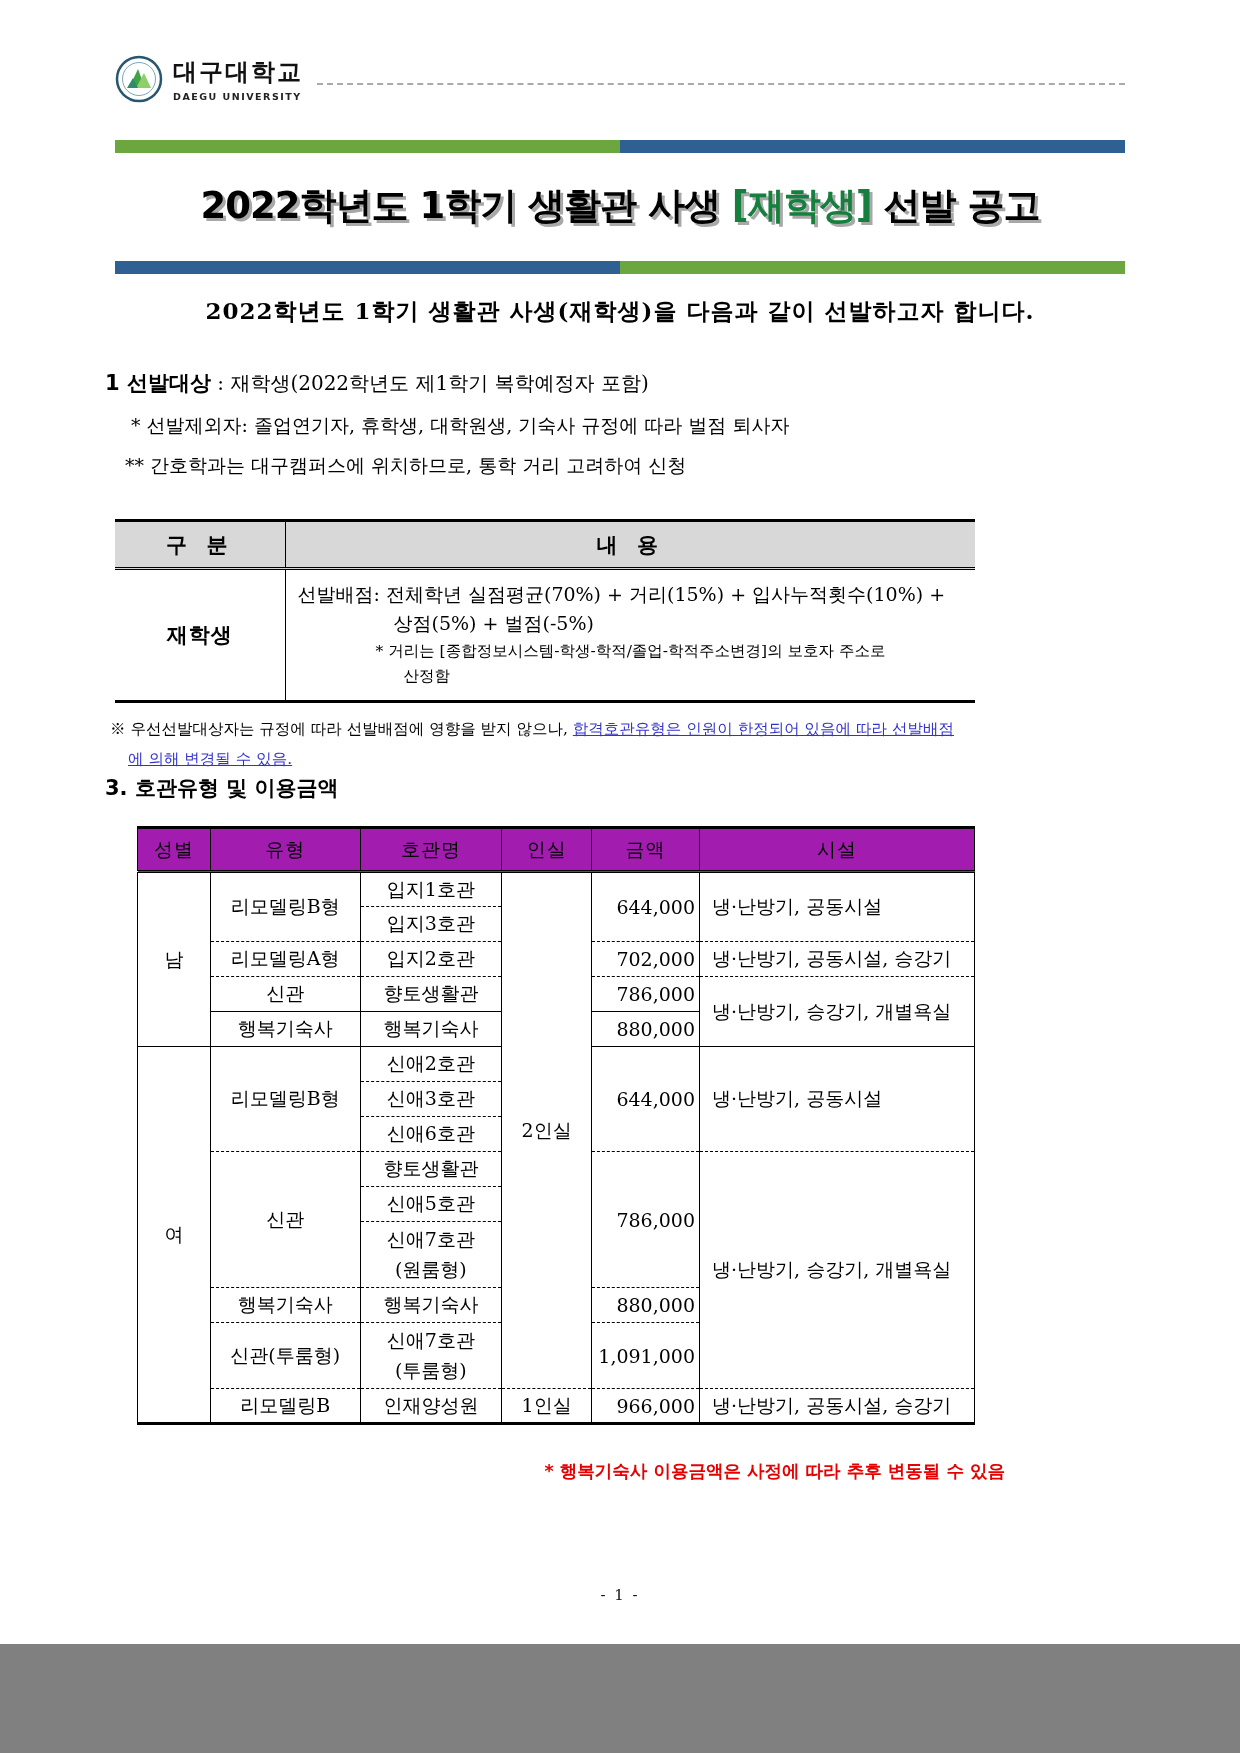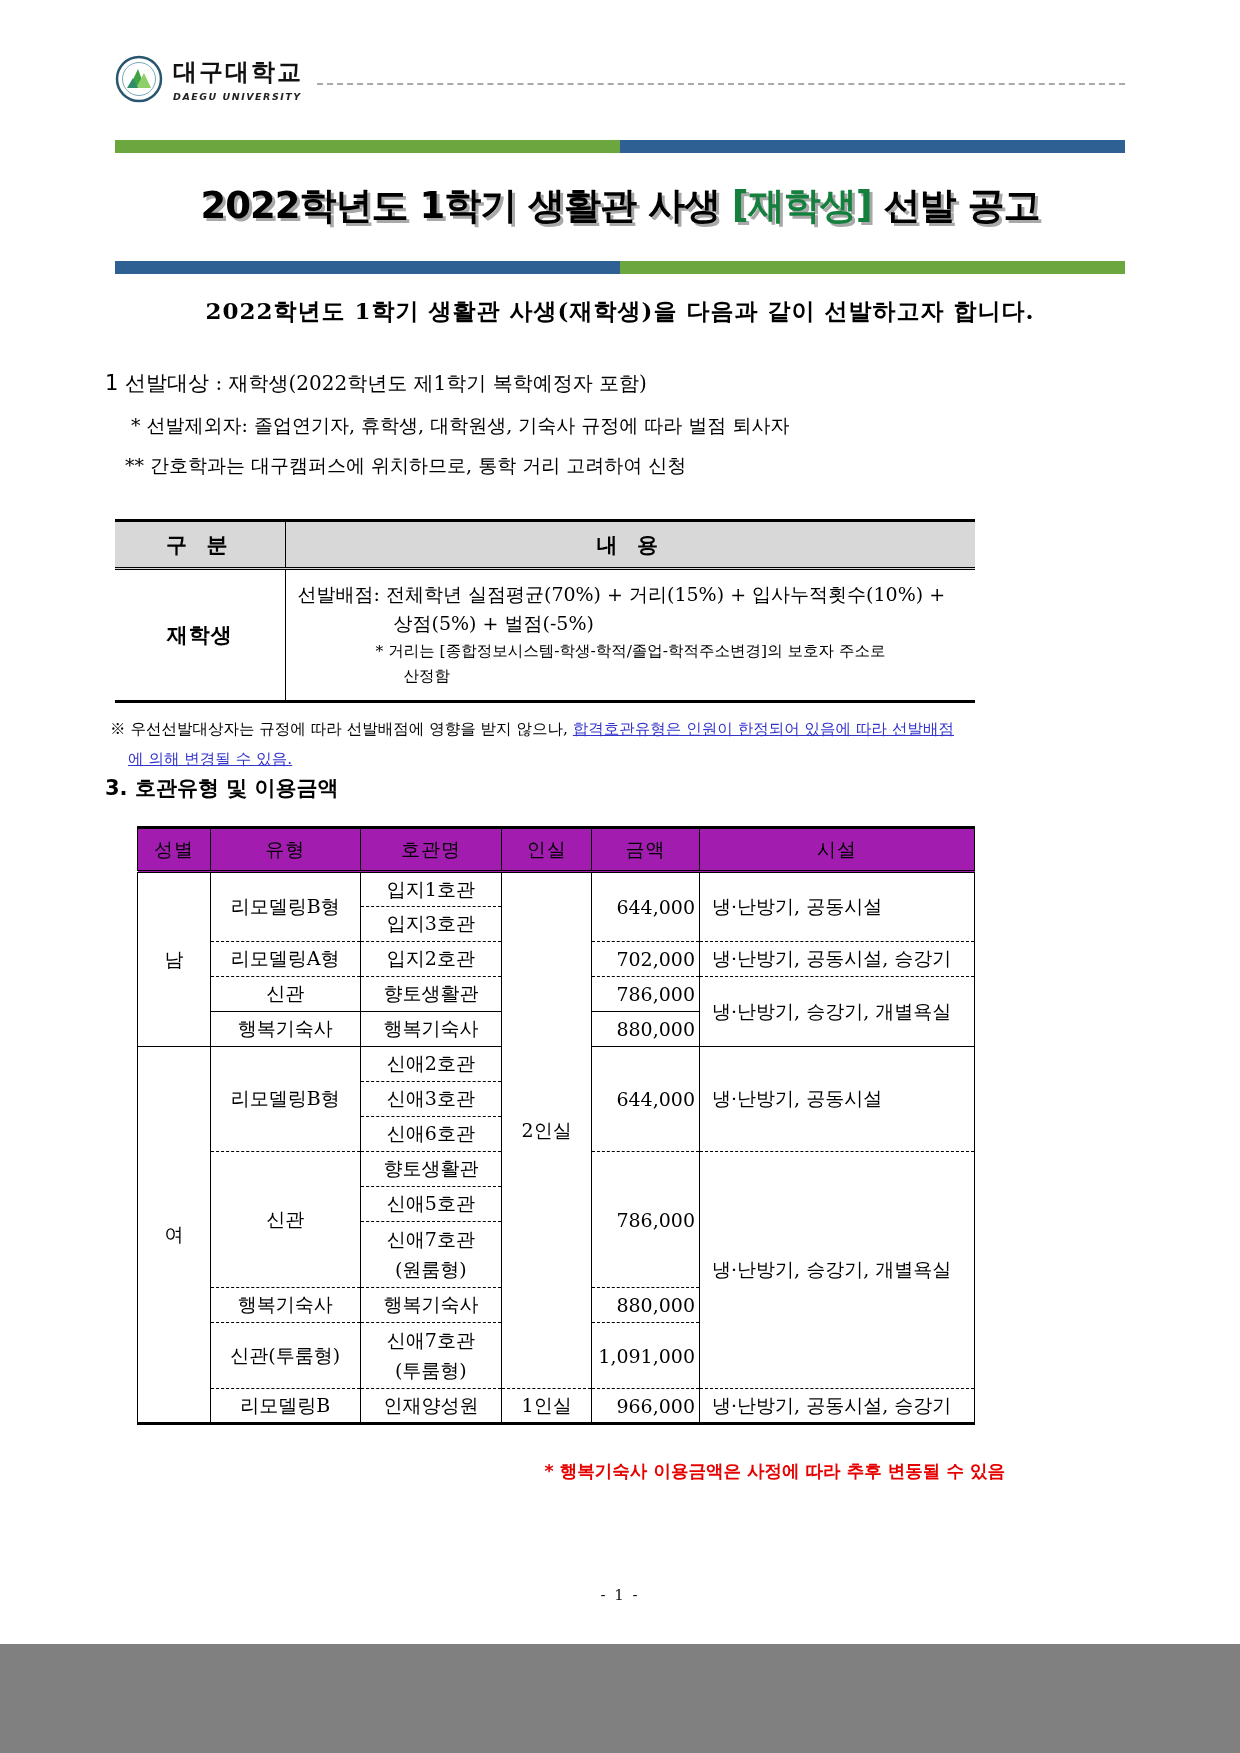--- a/index.html
+++ b/index.html
@@ -14,21 +14,21 @@
     color: #000;
     overflow: hidden;
   }
   .content { padding: 55px 115px 0 115px; }
 
   
   .logo-row { display: flex; align-items: center; height: 52px; }
   .seal { flex: 0 0 auto; margin-right: 10px; }
   .logo-text { flex: 0 0 auto; line-height: 1; }
   .logo-kr { font-family: "DejaVu Sans", "Liberation Sans", sans-serif; font-weight: bold; font-size: 24px; letter-spacing: 2px; color: #111; }
-  .logo-en { font-family: "DejaVu Sans", "Liberation Sans", sans-serif; font-weight: bold; font-size: 9.5px; letter-spacing: 1.5px; color: #222; margin-top: 8px; font-style: italic; }
+  .logo-en { font-family: "DejaVu Sans", "Liberation Sans", sans-serif; font-weight: bold; font-size: 9.5px; letter-spacing: 1.5px; color: #222; margin-top: 8px; }
   .logo-rule { flex: 1 1 auto; border-top: 2px dashed #aaa; margin-left: 14px; margin-top: 6px; }
 
   
   .bar { display: flex; height: 13px; margin-top: 33px; }
   .bar .seg { height: 100%; width: 50%; }
   .bar2 { margin-top: 0; }
   .seg-green { background: #6CA63E; }
   .seg-blue  { background: #2F6093; }
   .main-title {
     text-align: center;
@@ -49,21 +49,21 @@
     text-align: center;
     font-size: 23px;
     font-weight: bold;
     letter-spacing: 1px;
     white-space: nowrap;
   }
 
   
   .sec1 { margin-top: 42px; margin-left: -10px; }
   .s1-head { font-size: 20px; white-space: nowrap; }
-  .s1-head .b { font-family: "DejaVu Sans", "Liberation Sans", sans-serif; font-weight: normal; font-size: 21px; }
+  .s1-head .b { font-family: "DejaVu Sans", "Liberation Sans", sans-serif; font-weight: bold; font-size: 21px; }
   .s1-note { font-size: 19px; margin-top: 14px; white-space: nowrap; }
   .s1-note.n1 { margin-left: 26px; margin-top: 16px; }
   .s1-note.n2 { margin-left: 20px; }
 
   
   .sec-head {
     font-family: "DejaVu Sans", "Liberation Sans", sans-serif;
     font-weight: bold;
     font-size: 21px;
     margin-left: -10px;

